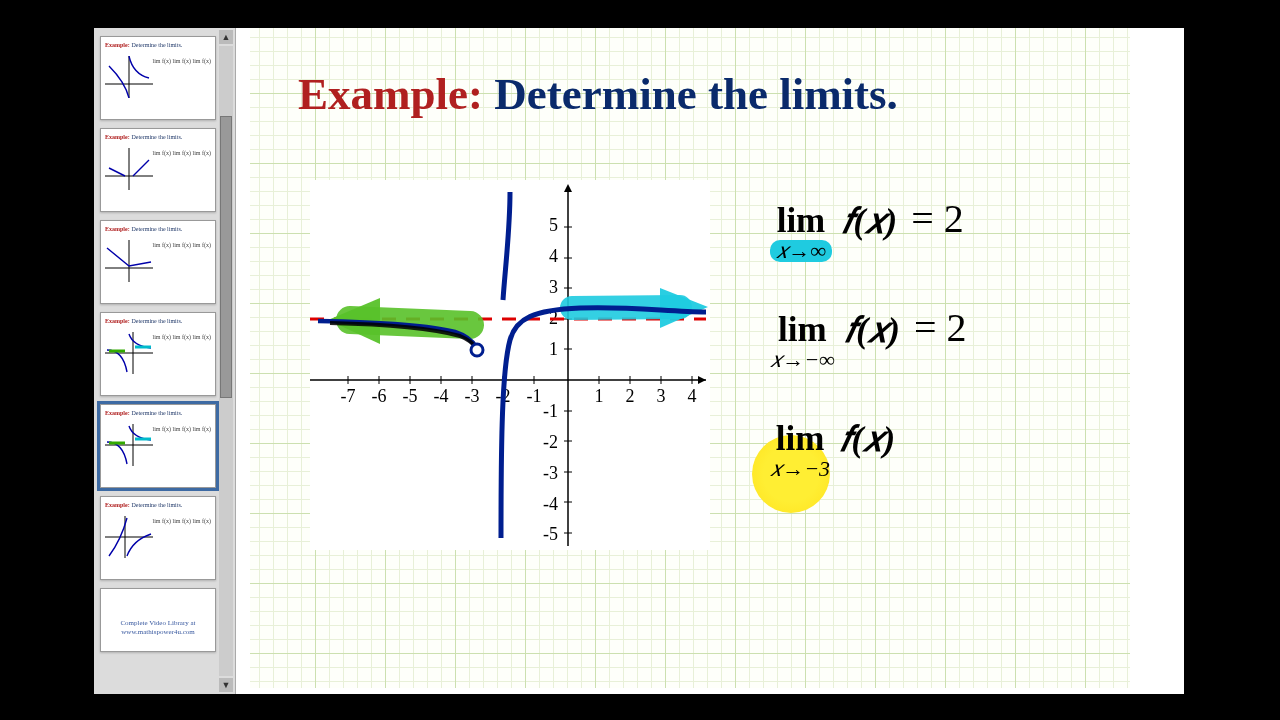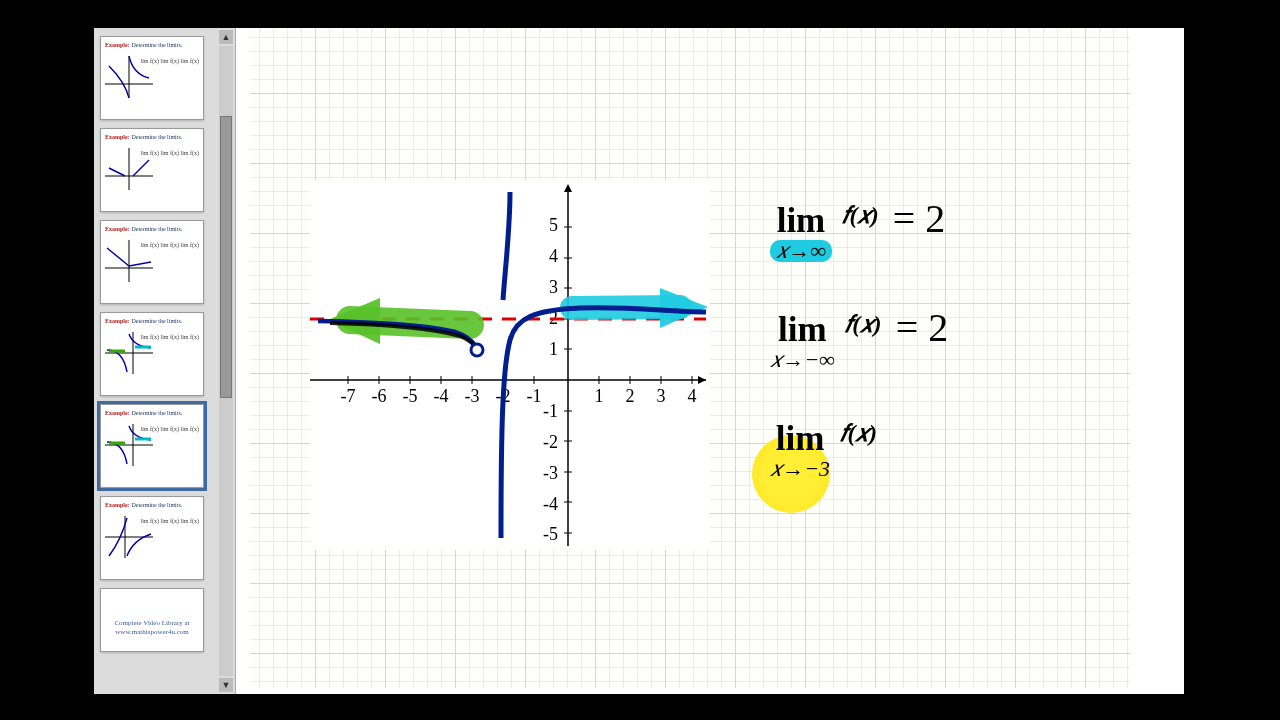--- a/index.html
+++ b/index.html
@@ -41,21 +41,21 @@
     background: #ccc;
   }
   .scroll-thumb {
     position: absolute;
     left: 1px; right: 1px;
     top: 70px; height: 280px;
     background: #999;
     border: 1px solid #777;
   }
   .thumb {
-    width: 104px; height: 84px;
+    width: 116px; height: 84px;
     background: #fff;
     border: 1px solid #999;
     margin: 4px 0 8px 2px;
     box-shadow: 0 1px 2px rgba(0,0,0,.2);
     box-sizing: border-box;
     padding: 4px;
     font-size: 7px;
     color: #888;
     position: relative;
   }
@@ -151,21 +151,21 @@
     line-height: 1;
   }
   .lim-stack {
     display: inline-flex;
     flex-direction: column;
     align-items: center;
     margin-right: 10px;
   }
   .lim-top { font-weight: bold; font-family: "Times New Roman", serif; font-size: 35px; }
   .lim-bot { font-size: 22px; font-style: italic; margin-top: 2px; white-space: nowrap;}
-  .fx { font-style: italic; font-weight: bold; font-family: "Times New Roman", serif; font-size: 24px; }
+  .fx { font-style: italic; font-weight: bold; font-family: "Times New Roman", serif; font-size: 36px; }
   .eq-ans { font-family: "Segoe Script","Comic Sans MS",cursive; font-size: 40px; margin-left: 14px; position: relative; top:-4px;}
   .hl-cyan {
     display: inline-block;
     background: #1fcbe0;
     border-radius: 10px;
     padding: 0 6px;
   }
   .hl-yellow {
     position: absolute;
     width: 78px; height: 78px;
@@ -288,20 +288,24 @@
       <div class="footer-txt">
         <div>Complete Video Library at</div>
         <div>www.mathispower4u.com</div>
       </div>
     </div>
   </div>
 
   <div class="main">
     <div class="slide">
 
+      <div class="heading">
+        <span class="h-red">Example:</span>
+        <span class="h-blue">  Determine the limits.</span>
+      </div>
 
       <div class="graph-wrap">
         <svg viewBox="0 0 400 370">
 
           <line x1="0" y1="200" x2="396" y2="200" stroke="#000" stroke-width="1.5"></line>
           <polygon points="396,200 388,196 388,204" fill="#000"></polygon>
           <line x1="258" y1="6" x2="258" y2="366" stroke="#000" stroke-width="1.5"></line>
           <polygon points="258,4 254,12 262,12" fill="#000"></polygon>
 
           <g class="axis-label">

